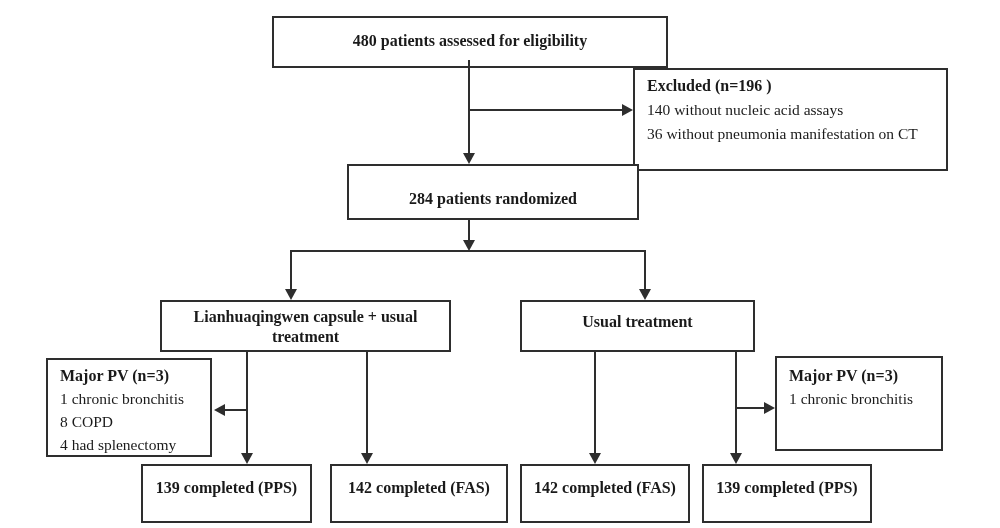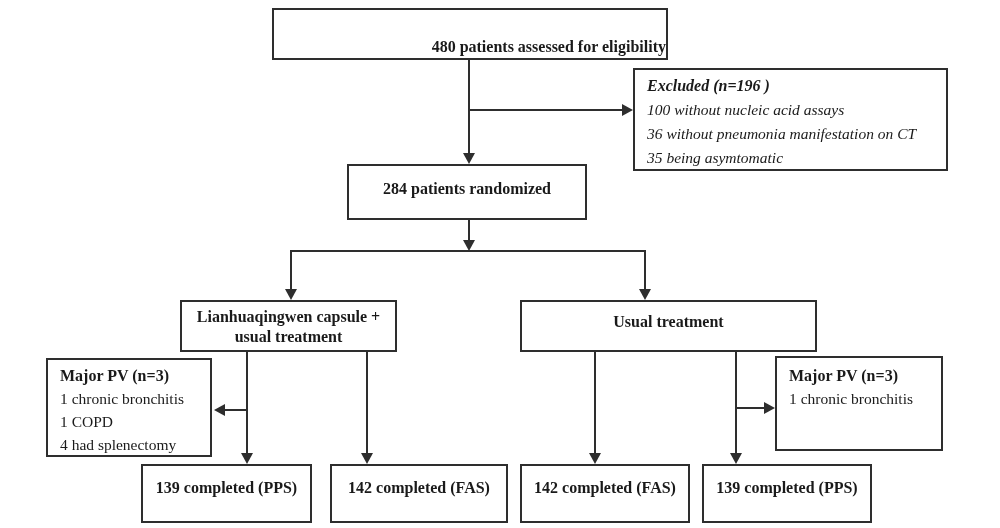--- a/index.html
+++ b/index.html
@@ -48,47 +48,46 @@
     border-top: 6px solid transparent;
     border-bottom: 6px solid transparent;
     border-right: 11px solid #2e2e2e;
   }
 </style>
 </head>
 <body>
 
 <div class="stage">
 
-  <div class="box label-box" style="left:272px; top:8px; width:396px; height:52px; padding-top:27px;text-align:right;">
+  <div class="box label-box" style="left:272px; top:16px; width:396px; height:52px; padding-top:13px;">
     <span>480 patients assessed for eligibility</span>
   </div>
 
-  <div class="box list-box" style="left:633px; top:68px; width:315px; height:103px; line-height:24px;font-style:italic;">
+  <div class="box list-box" style="left:633px; top:68px; width:315px; height:103px; line-height:24px;">
     <div class="list-title">Excluded (n=196 )</div>
-    <div>100 without nucleic acid assays</div>
+    <div>140 without nucleic acid assays</div>
     <div>36 without pneumonia manifestation on CT</div>
-    <div>35 being asymtomatic</div>
   </div>
 
-  <div class="box label-box" style="left:347px; top:164px; width:240px; height:56px; padding-top:13px;">
+  <div class="box label-box" style="left:347px; top:164px; width:292px; height:56px; padding-top:23px;">
     <span>284 patients randomized</span>
   </div>
 
-  <div class="box label-box" style="left:160px; top:300px; width:217px; height:52px; padding:5px 10px 0 10px;margin-left:20px;">
+  <div class="box label-box" style="left:160px; top:300px; width:291px; height:52px; padding:5px 10px 0 10px;">
     <span>Lianhuaqingwen capsule + usual treatment</span>
   </div>
 
-  <div class="box label-box" style="left:520px; top:300px; width:297px; height:52px; padding-top:10px;text-align:center;">
+  <div class="box label-box" style="left:520px; top:300px; width:235px; height:52px; padding-top:10px;text-align:center;">
     <span>Usual treatment</span>
   </div>
 
   <div class="box list-box" style="left:46px; top:358px; width:166px; height:99px;">
     <div class="list-title">Major PV (n=3)</div>
     <div>1 chronic bronchitis</div>
-    <div>1 COPD</div>
+    <div>8 COPD</div>
     <div>4 had splenectomy</div>
   </div>
 
   <div class="box list-box" style="left:775px; top:356px; width:168px; height:95px; padding-top:6px;">
     <div class="list-title">Major PV (n=3)</div>
     <div>1 chronic bronchitis</div>
   </div>
 
   <div class="box label-box" style="left:141px; top:464px; width:171px; height:59px; padding-top:12px;">
     <span>139 completed (PPS)</span>

